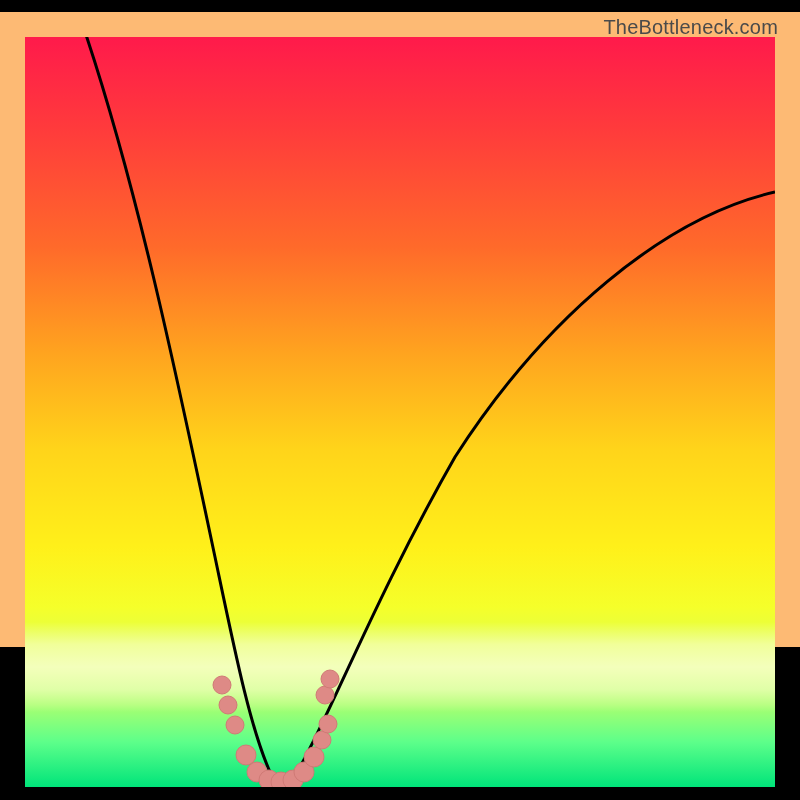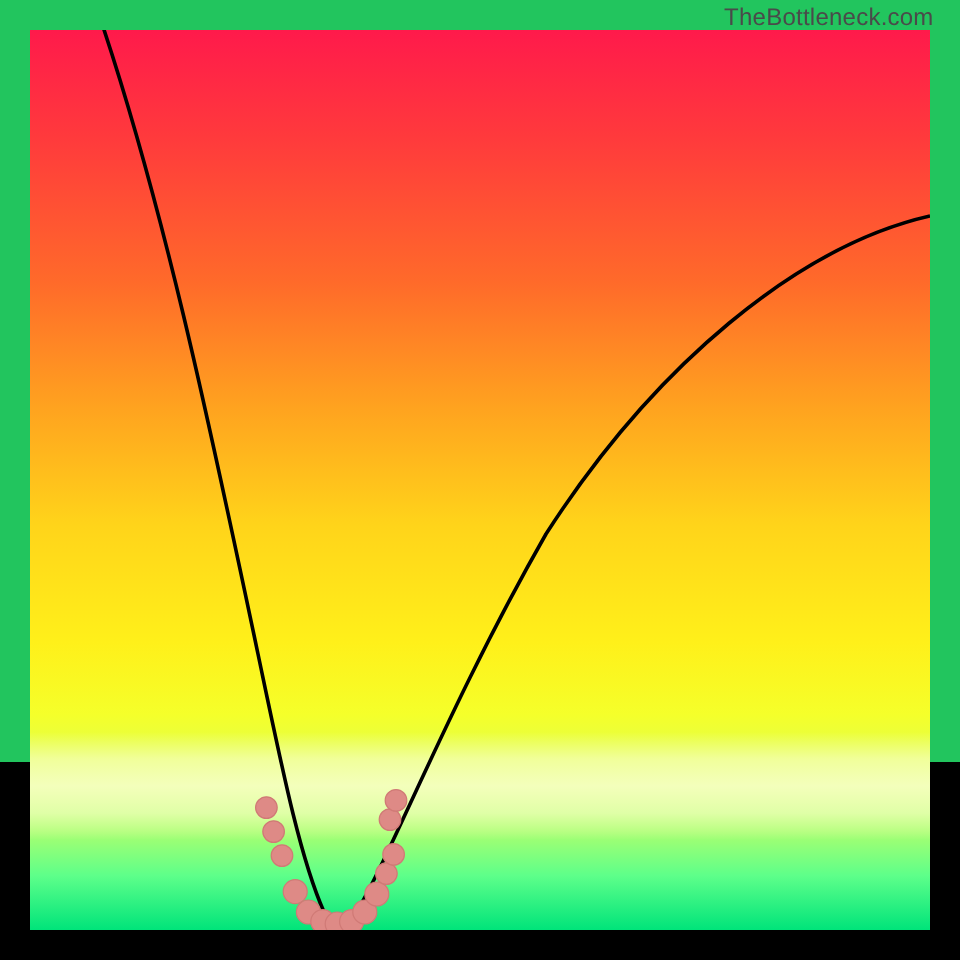--- a/index.html
+++ b/index.html
@@ -7,24 +7,24 @@
     padding: 0;
     width: 800px;
     height: 800px;
     overflow: hidden;
     background: #000;
     font-family: Arial, Helvetica, sans-serif;
   }
   .frame {
     position: absolute;
     left: 0;
-    top: 0;
+    top: 12px;
     width: 800px;
     height: 635px;
-    background: #22c55e;
+    background: #fdba74;
   }
   .plot-area {
     position: absolute;
     left: 25px;
     top: 25px;
     width: 750px;
     height: 750px;
     overflow: hidden;
   }
   

